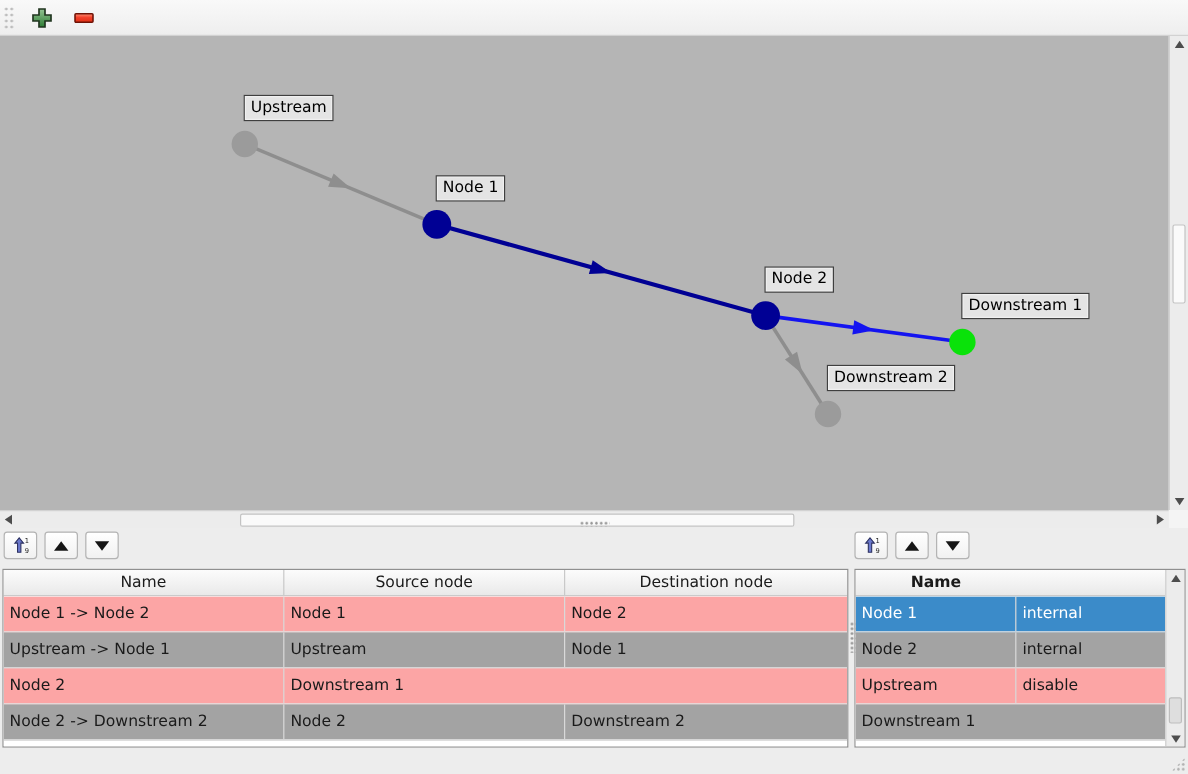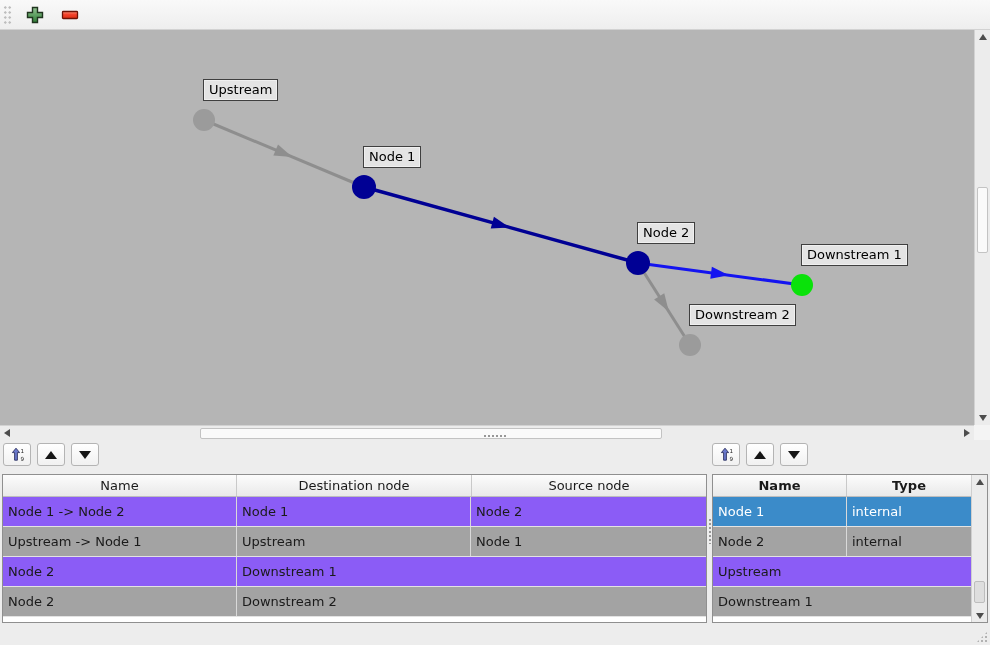--- a/index.html
+++ b/index.html
@@ -105,21 +105,21 @@
     background: linear-gradient(#fcfcfc, #e9e9e9);
     border-bottom: 1px solid #bdbdbd;
   }
   .th {
     display: flex; align-items: center; justify-content: center;
     border-right: 1px solid #c9c9c9; font-size: 13px; overflow: hidden; white-space: nowrap;
   }
   .th:last-child { border-right: none; }
   .right-table .th { font-weight: bold; }
   .tbody { flex: 1; display: flex; flex-direction: column; overflow: hidden; background: #fff; }
-  .tr { flex: none; height: 30px; display: flex; background: #8b5cf6; border-bottom: 1px solid #e3e3e3; }
+  .tr { flex: none; height: 30px; display: flex; background: #fca5a5; border-bottom: 1px solid #e3e3e3; }
   .tr.alt { background: #a3a3a3; }
   .tr.selected { background: #3b8bc9; color: #fff; }
   .td {
     display: flex; align-items: center; padding-left: 5px;
     border-right: 1px solid #d9d9d9; overflow: hidden; white-space: nowrap; font-size: 13px;
   }
   .td:last-child { border-right: none; }
   .tscroll { flex: none; width: 16px; position: relative; background: #ececec; border-left: 1px solid #cfcfcf; }
   .tscroll .sb-btn { width: 15px; height: 13px; left: 0; }
   .tthumb {
@@ -255,63 +255,64 @@
       </button>
     <button class="sbtn">
         <span class="arr-down"></span>
       </button>
   </div>
 
   <div class="dtable left-table">
     <div class="table-content">
       <div class="thead">
           <div class="th" style="width: 234px;">Name</div>
+          <div class="th" style="width: 234px;">Source node</div>
           <div class="th" style="flex: 1 1 0%;">Destination node</div>
-          <div class="th" style="width: 234px;">Source node</div>
         </div>
       <div class="tbody">
           <div class="tr">
             <div class="td" style="width: 234px;">Node 1 -&gt; Node 2</div>
             <div class="td" style="width: 234px;">Node 1</div>
             <div class="td" style="flex: 1 1 0%;">Node 2</div>
           </div>
           <div class="tr alt">
             <div class="td" style="width: 234px;">Upstream -&gt; Node 1</div>
             <div class="td" style="width: 234px;">Upstream</div>
             <div class="td" style="flex: 1 1 0%;">Node 1</div>
           </div>
           <div class="tr">
             <div class="td" style="width: 234px;">Node 2</div>
             <div class="td" style="flex: 1 1 0%;">Downstream 1</div>
           </div>
           <div class="tr alt">
+            <div class="td" style="width: 234px;">Node 2 -&gt; Downstream 2</div>
             <div class="td" style="width: 234px;">Node 2</div>
             <div class="td" style="flex: 1 1 0%;">Downstream 2</div>
           </div>
         </div>
     </div>
   </div>
 
   <div class="dtable right-table">
     <div class="table-content">
       <div class="thead">
           <div class="th" style="width: 134px;">Name</div>
-          <div class="th" style="flex: 1 1 0%;">Type</div>
         </div>
       <div class="tbody">
           <div class="tr selected" style="background: rgb(59, 139, 201);">
             <div class="td" style="width: 134px;">Node 1</div>
             <div class="td" style="flex: 1 1 0%;">internal</div>
           </div>
           <div class="tr alt">
             <div class="td" style="width: 134px;">Node 2</div>
             <div class="td" style="flex: 1 1 0%;">internal</div>
           </div>
           <div class="tr">
             <div class="td" style="width: 134px;">Upstream</div>
+            <div class="td" style="flex: 1 1 0%;">disable</div>
           </div>
           <div class="tr alt">
             <div class="td" style="width: 134px;">Downstream 1</div>
           </div>
         </div>
     </div>
     <div class="tscroll">
       <div class="sb-btn" style="top:0;">
           <span class="tri-up"></span>
         </div>

